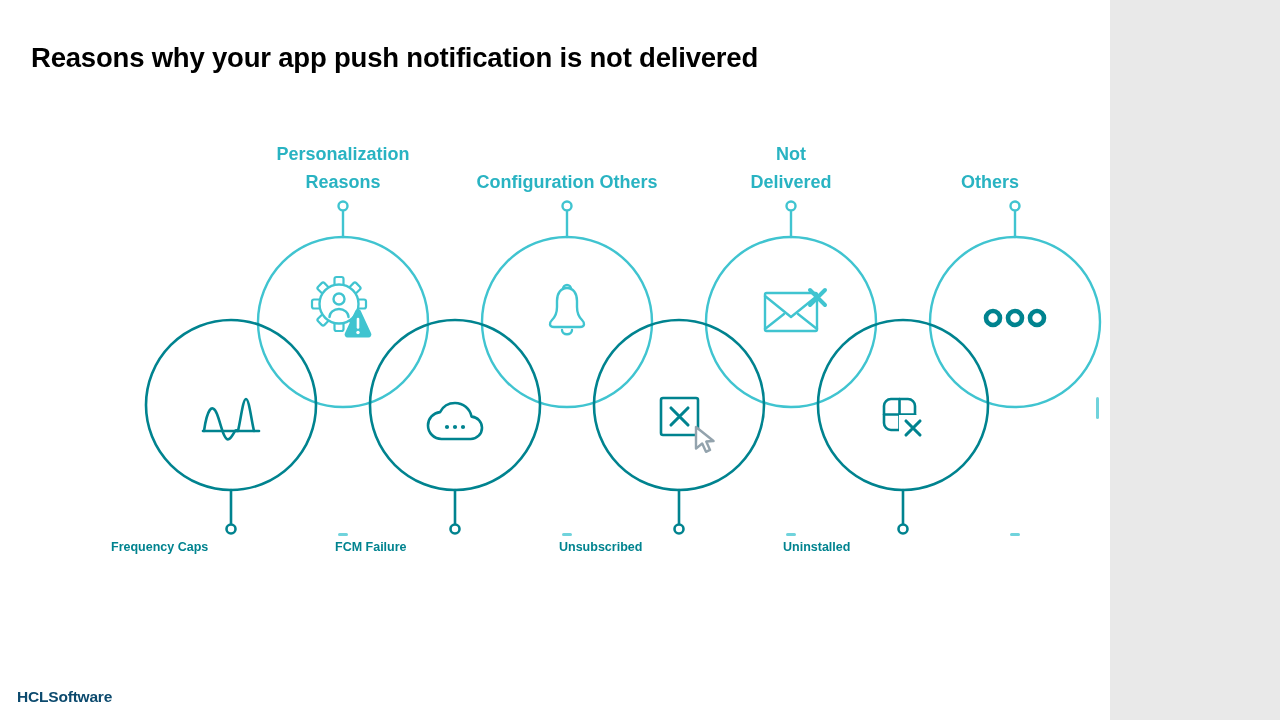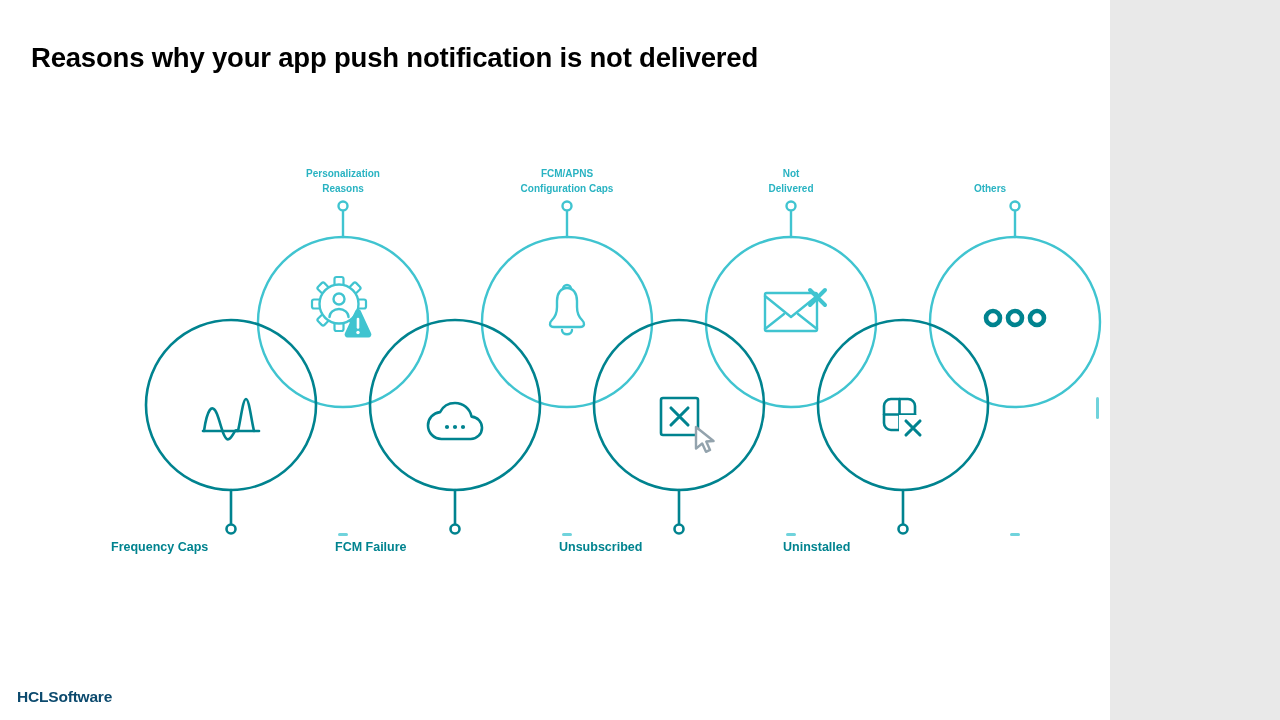--- a/index.html
+++ b/index.html
@@ -22,21 +22,21 @@
   .xmark-t{stroke:var(--top-ring);stroke-width:4;stroke-linecap:round;fill:none;}
   .xmark-b{stroke:var(--bottom-ring);stroke-width:3.1;stroke-linecap:round;fill:none;}
   .dotfill-b{fill:var(--bottom-ring);}
   .ringdot-b{stroke:var(--bottom-ring);stroke-width:4.6;fill:none;}
   .cursor{fill:#fff;stroke:#93a3ad;stroke-width:1.8;stroke-linejoin:round;}
   .dash-t{fill:var(--top-ring);opacity:.75;}
   
   .top-label{
     position:absolute;width:240px;height:46px;top:150px;
     display:flex;flex-direction:column;justify-content:flex-end;
-    text-align:center;font-size:10px;font-weight:700;line-height:1.52;
+    text-align:center;font-size:18px;font-weight:700;line-height:1.52;
     color:var(--top-label);
   }
   .bottom-label{
     position:absolute;width:240px;top:540px;text-align:left;
     font-size:12.5px;font-weight:700;color:var(--bottom-label);
   }
   
   .logo{position:absolute;left:17px;top:688px;font-size:15.5px;color:#0c4a6e;letter-spacing:-0.2px;}
   .logo .p1{font-weight:900;}
   .logo .p2{font-weight:700;}
@@ -165,22 +165,21 @@
       <path d="M1280 641 C1247 655 1226 685 1222 720 L1253 720 C1256 689 1267 663 1280 652 Z" fill="var(--swoosh-light)"></path>
       <path d="M1280 666 C1261 676 1249 696 1246 720 L1280 720 Z" fill="var(--swoosh-dark)"></path>
     </g>
   </svg>
 
   <div class="top-label" style="left:223px">
     <span>Personalization</span>
     <span>Reasons</span>
   </div>
   <div class="top-label" style="left:447px">
-    <span>FCM/APNS</span>
-    <span>Configuration Caps</span>
+    <span>Configuration Others</span>
   </div>
   <div class="top-label" style="left:671px">
     <span>Not</span>
     <span>Delivered</span>
   </div>
   <div class="top-label" style="left:870px">
     <span>Others</span>
     <span></span>
   </div>
 

